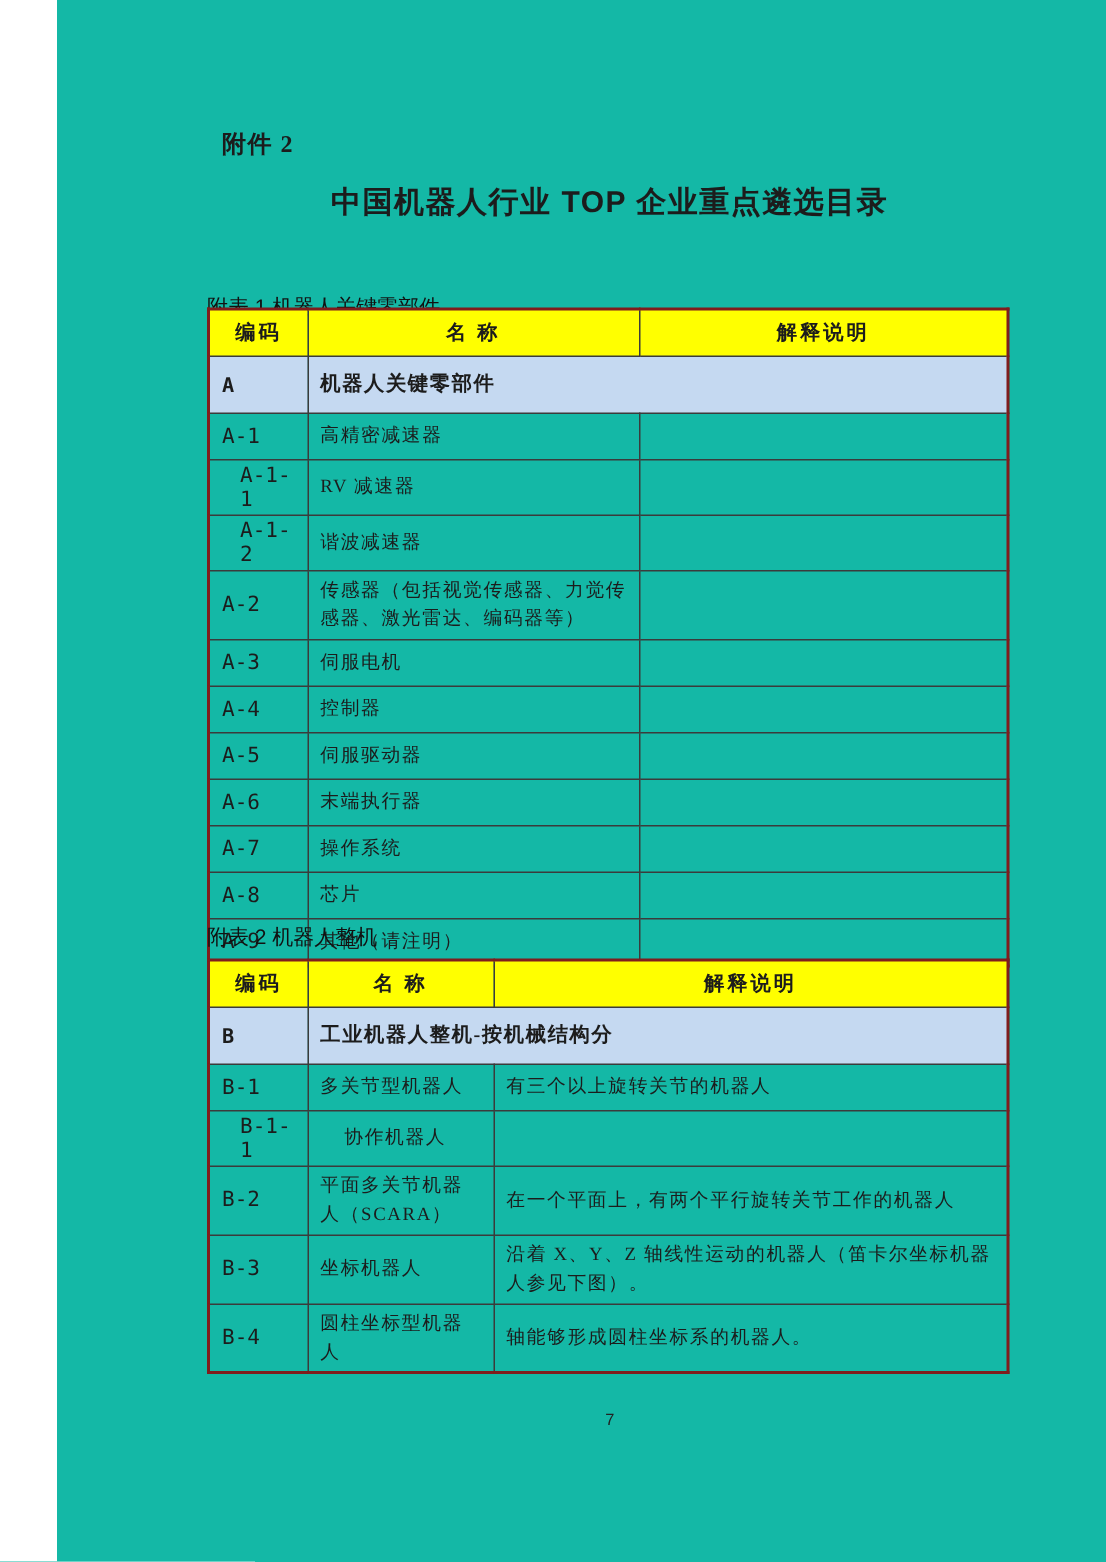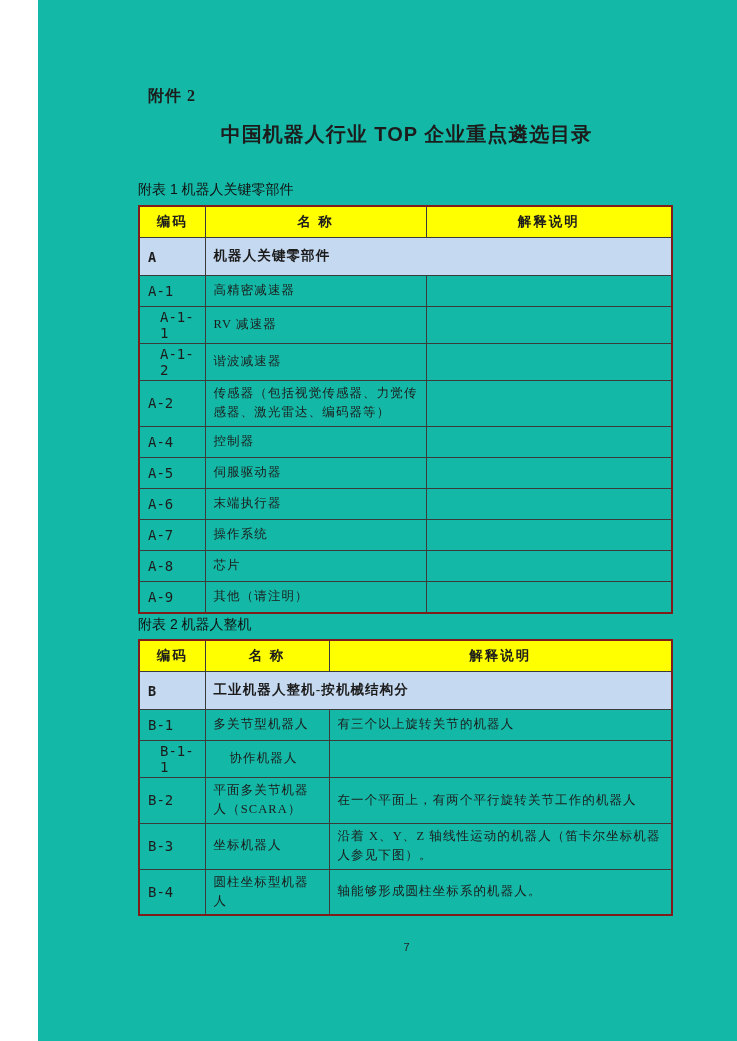--- a/index.html
+++ b/index.html
@@ -26,21 +26,21 @@
     text-align: center;
     font-size: 20px; font-weight: bold; letter-spacing: 1px;
     font-family: "Liberation Sans", sans-serif;
   }
   .table-caption {
     position: absolute; left: 100px;
     font-size: 14px; font-weight: normal;
     font-family: "Liberation Sans", sans-serif;
     color: #111;
   }
-  .caption-1 { top: 181px; }
+  .caption-1 { top: 196px; }
   .caption-2 { top: 616px; text-align: center; }
 
   table.tbl {
     position: absolute; left: 100px;
     width: 533px;
     border-collapse: collapse;
     table-layout: fixed;
     border: 2px solid #7f1d1d;
   }
   .tbl-1 { top: 205px; }
@@ -133,20 +133,25 @@
           <td class="code indent">A-1-2</td>
           <td class="name">谐波减速器</td>
           <td class="desc"></td>
         </tr>
         <tr class="item-row">
           <td class="code">A-2</td>
           <td class="name">传感器（包括视觉传感器、力觉传感器、激光雷达、编码器等）</td>
           <td class="desc"></td>
         </tr>
         <tr class="item-row">
+          <td class="code">A-3</td>
+          <td class="name">伺服电机</td>
+          <td class="desc"></td>
+        </tr>
+        <tr class="item-row">
           <td class="code">A-4</td>
           <td class="name">控制器</td>
           <td class="desc"></td>
         </tr>
         <tr class="item-row">
           <td class="code">A-5</td>
           <td class="name">伺服驱动器</td>
           <td class="desc"></td>
         </tr>
         <tr class="item-row">

